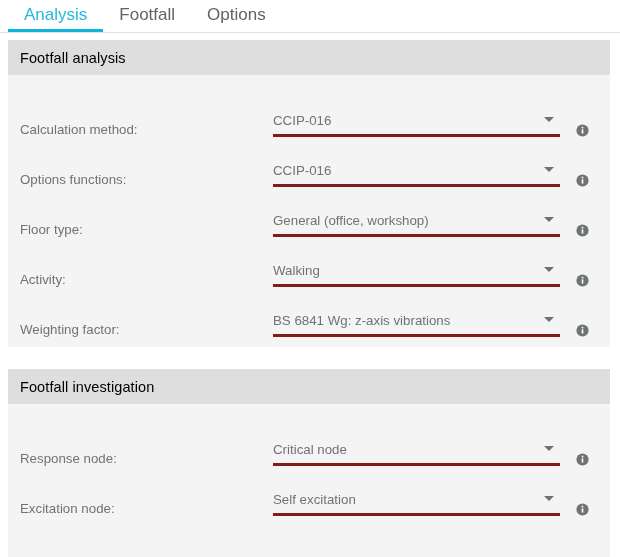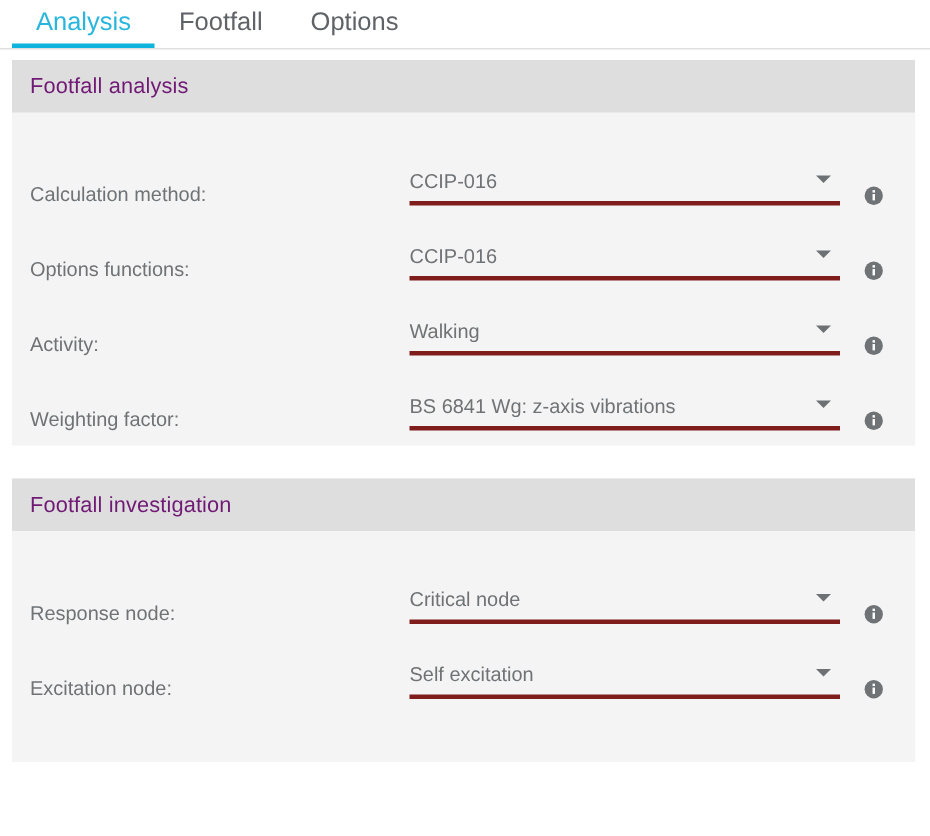--- a/index.html
+++ b/index.html
@@ -71,21 +71,21 @@
   .panel-header {
     background: #dedede;
     height: 35px;
     display: flex;
     align-items: center;
     padding-left: 12px;
     box-sizing: border-box;
   }
   .panel-header-title {
     font-size: 14.5px;
-    color: #701a75;
+    color: #000000;
     letter-spacing: 0.1px;
   }
   .panel-body {
     padding: 12px 0 10px 0;
   }
 
   
   .form-row {
     display: flex;
     align-items: flex-end;
@@ -186,20 +186,34 @@
       </div>
       <div class="info-wrap">
         <svg class="info-icon" width="13" height="13" viewBox="0 0 16 16">
           <circle cx="8" cy="8" r="7.5" fill="#6f7376"></circle>
           <rect x="7" y="6.6" width="2" height="5.2" fill="#ffffff"></rect>
           <rect x="7" y="3.4" width="2" height="2" fill="#ffffff"></rect>
         </svg>
       </div>
     </div>
 
+    <div class="form-row">
+      <div class="row-label">Floor type:</div>
+      <div class="field">
+        <span class="field-value">General (office, workshop)</span>
+        <span class="caret"></span>
+      </div>
+      <div class="info-wrap">
+        <svg class="info-icon" width="13" height="13" viewBox="0 0 16 16">
+          <circle cx="8" cy="8" r="7.5" fill="#6f7376"></circle>
+          <rect x="7" y="6.6" width="2" height="5.2" fill="#ffffff"></rect>
+          <rect x="7" y="3.4" width="2" height="2" fill="#ffffff"></rect>
+        </svg>
+      </div>
+    </div>
 
     <div class="form-row">
       <div class="row-label">Activity:</div>
       <div class="field">
         <span class="field-value">Walking</span>
         <span class="caret"></span>
       </div>
       <div class="info-wrap">
         <svg class="info-icon" width="13" height="13" viewBox="0 0 16 16">
           <circle cx="8" cy="8" r="7.5" fill="#6f7376"></circle>

